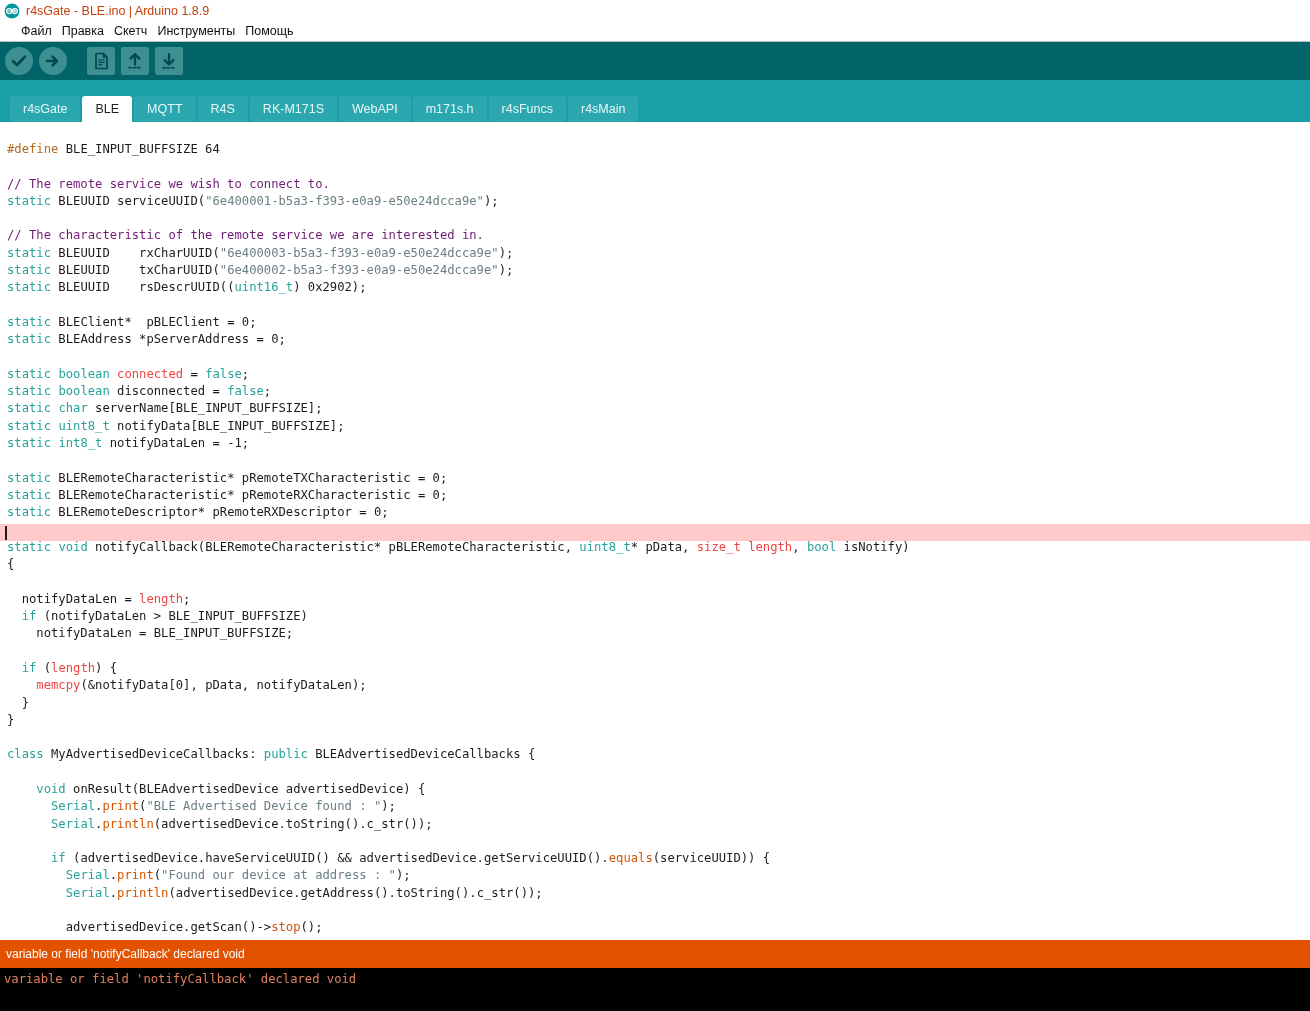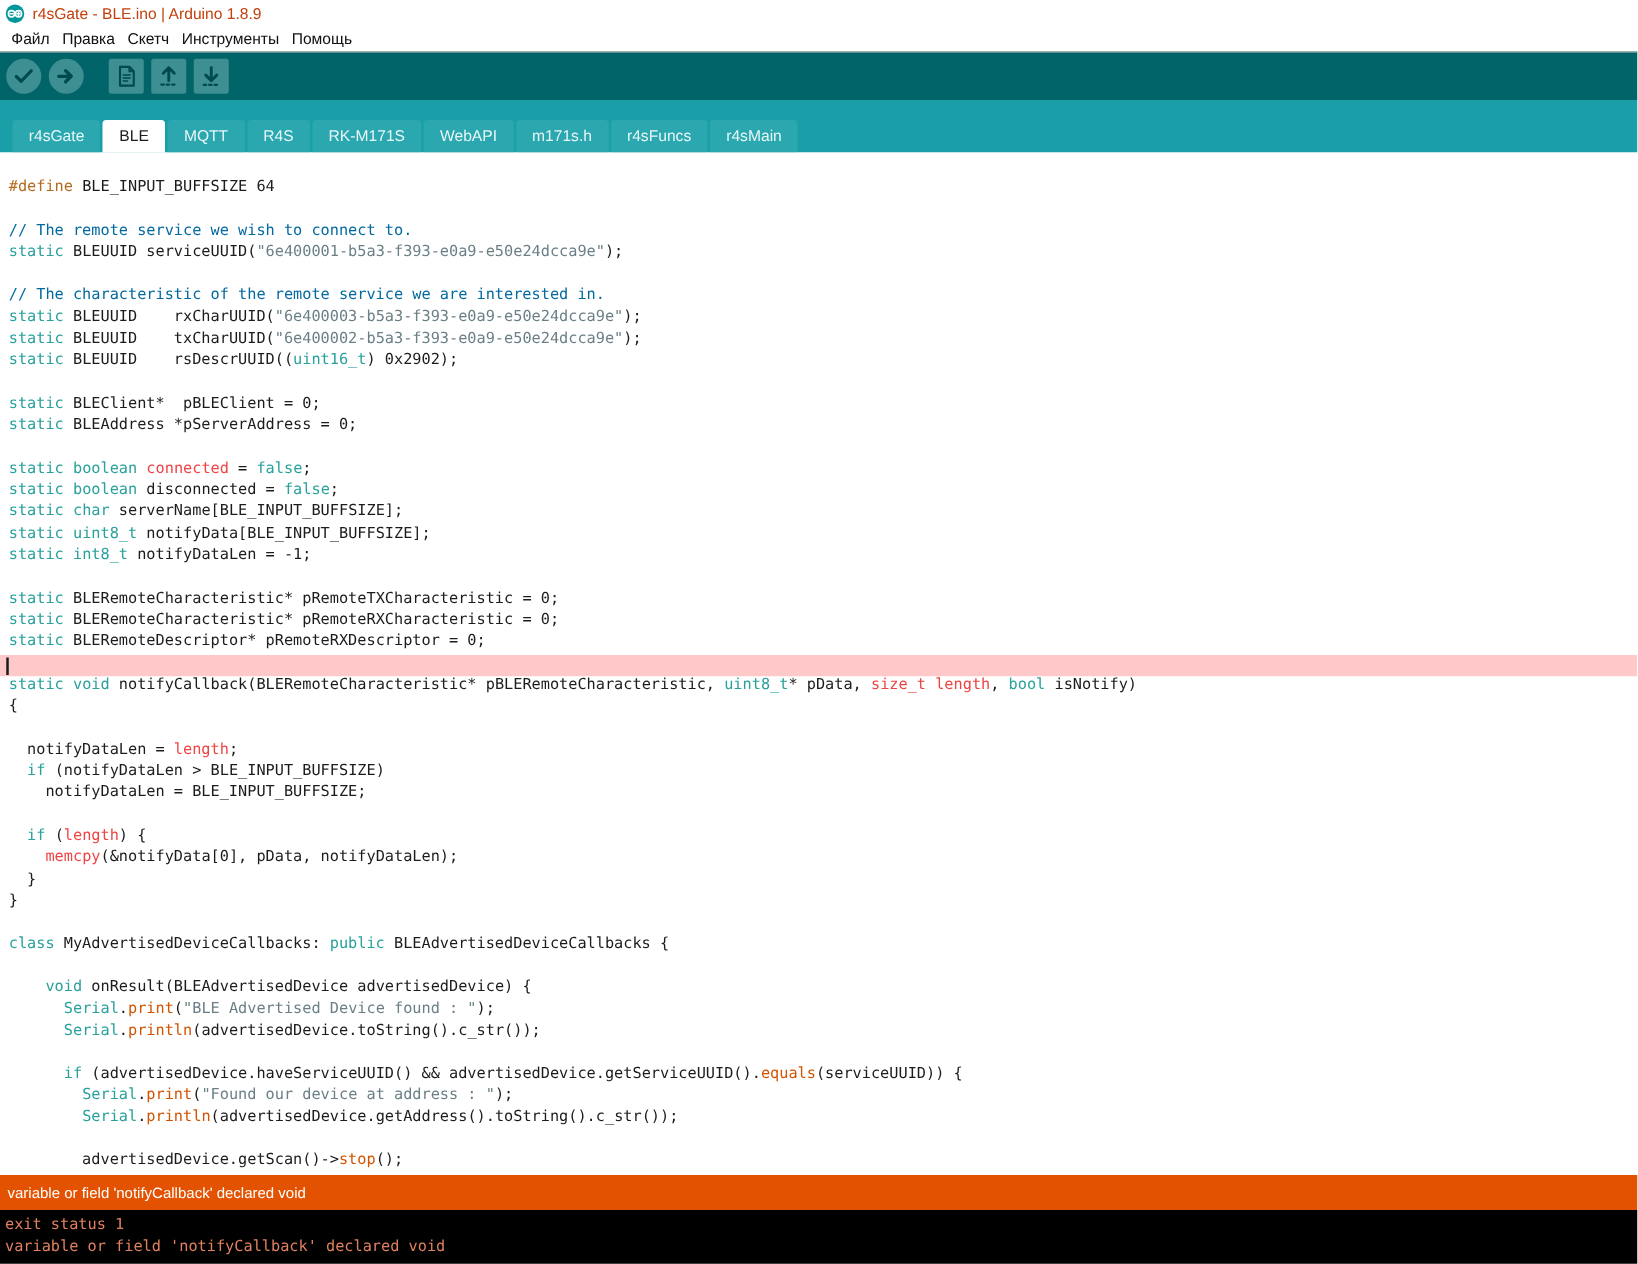--- a/index.html
+++ b/index.html
@@ -27,21 +27,21 @@
     white-space: nowrap;
     line-height: 22px;
   }
 
   
   #menubar {
     height: 19px;
     background: #ffffff;
     display: flex;
     align-items: center;
-    padding-left: 4px;
+    padding-left: 16px;
   }
   .menu-item {
     font-size: 12.5px;
     color: #101010;
     padding: 0 5px;
     line-height: 19px;
     white-space: nowrap;
     cursor: default;
   }
 
@@ -117,21 +117,21 @@
     padding-left: 7px;
     position: relative;
     z-index: 2;
   }
   #code .ln { display: block; height: 17.3px; }
 
   
   .k   { color: #29a19c; text-align: right; }            
   .kw  { color: #ef4444; }            
   .pre { color: #b36a1f; }            
-  .cm  { color: #0369a1; }            
+  .cm  { color: #701a75; }            
   .st  { color: #6a7f86; }            
   .fn  { color: #d35400; }            
   .pl  { color: #1c1c1c; }            
 
   
   #error-line-band {
     position: absolute;
     left: 0;
     width: 1310px;
     height: 17.3px;
@@ -261,15 +261,14 @@
   <div id="error-line-band" style="top: 401.9px; height: 17.3px; background: rgb(255, 201, 201);"></div>
   <div id="caret" style="top: 403.9px; left: 5px;"></div>
   <pre id="code"><span class="ln"><span class="pre">#define</span><span class="pl"> BLE_INPUT_BUFFSIZE 64</span></span><span class="ln">&nbsp;</span><span class="ln"><span class="cm">// The remote service we wish to connect to.</span></span><span class="ln"><span class="k">static</span><span class="pl"> BLEUUID serviceUUID(</span><span class="st">"6e400001-b5a3-f393-e0a9-e50e24dcca9e"</span><span class="pl">);</span></span><span class="ln">&nbsp;</span><span class="ln"><span class="cm">// The characteristic of the remote service we are interested in.</span></span><span class="ln"><span class="k">static</span><span class="pl"> BLEUUID    rxCharUUID(</span><span class="st">"6e400003-b5a3-f393-e0a9-e50e24dcca9e"</span><span class="pl">);</span></span><span class="ln"><span class="k">static</span><span class="pl"> BLEUUID    txCharUUID(</span><span class="st">"6e400002-b5a3-f393-e0a9-e50e24dcca9e"</span><span class="pl">);</span></span><span class="ln"><span class="k">static</span><span class="pl"> BLEUUID    rsDescrUUID((</span><span class="k">uint16_t</span><span class="pl">) 0x2902);</span></span><span class="ln">&nbsp;</span><span class="ln"><span class="k">static</span><span class="pl"> BLEClient*  pBLEClient = 0;</span></span><span class="ln"><span class="k">static</span><span class="pl"> BLEAddress *pServerAddress = 0;</span></span><span class="ln">&nbsp;</span><span class="ln"><span class="k">static</span><span class="pl"> </span><span class="k">boolean</span><span class="pl"> </span><span class="kw">connected</span><span class="pl"> = </span><span class="k">false</span><span class="pl">;</span></span><span class="ln"><span class="k">static</span><span class="pl"> </span><span class="k">boolean</span><span class="pl"> disconnected = </span><span class="k">false</span><span class="pl">;</span></span><span class="ln"><span class="k">static</span><span class="pl"> </span><span class="k">char</span><span class="pl"> serverName[BLE_INPUT_BUFFSIZE];</span></span><span class="ln"><span class="k">static</span><span class="pl"> </span><span class="k">uint8_t</span><span class="pl"> notifyData[BLE_INPUT_BUFFSIZE];</span></span><span class="ln"><span class="k">static</span><span class="pl"> </span><span class="k">int8_t</span><span class="pl"> notifyDataLen = -1;</span></span><span class="ln">&nbsp;</span><span class="ln"><span class="k">static</span><span class="pl"> BLERemoteCharacteristic* pRemoteTXCharacteristic = 0;</span></span><span class="ln"><span class="k">static</span><span class="pl"> BLERemoteCharacteristic* pRemoteRXCharacteristic = 0;</span></span><span class="ln"><span class="k">static</span><span class="pl"> BLERemoteDescriptor* pRemoteRXDescriptor = 0;</span></span><span class="ln">&nbsp;</span><span class="ln"><span class="k">static</span><span class="pl"> </span><span class="k">void</span><span class="pl"> notifyCallback(BLERemoteCharacteristic* pBLERemoteCharacteristic, </span><span class="k">uint8_t</span><span class="pl">* pData, </span><span class="kw">size_t</span><span class="pl"> </span><span class="kw">length</span><span class="pl">, </span><span class="k">bool</span><span class="pl"> isNotify)</span></span><span class="ln"><span class="pl">{</span></span><span class="ln">&nbsp;</span><span class="ln"><span class="pl">  notifyDataLen = </span><span class="kw">length</span><span class="pl">;</span></span><span class="ln"><span class="pl">  </span><span class="k">if</span><span class="pl"> (notifyDataLen &gt; BLE_INPUT_BUFFSIZE)</span></span><span class="ln"><span class="pl">    notifyDataLen = BLE_INPUT_BUFFSIZE;</span></span><span class="ln">&nbsp;</span><span class="ln"><span class="pl">  </span><span class="k">if</span><span class="pl"> (</span><span class="kw">length</span><span class="pl">) {</span></span><span class="ln"><span class="pl">    </span><span class="kw">memcpy</span><span class="pl">(&amp;notifyData[0], pData, notifyDataLen);</span></span><span class="ln"><span class="pl">  }</span></span><span class="ln"><span class="pl">}</span></span><span class="ln">&nbsp;</span><span class="ln"><span class="k">class</span><span class="pl"> MyAdvertisedDeviceCallbacks: </span><span class="k">public</span><span class="pl"> BLEAdvertisedDeviceCallbacks {</span></span><span class="ln">&nbsp;</span><span class="ln"><span class="pl">    </span><span class="k">void</span><span class="pl"> onResult(BLEAdvertisedDevice advertisedDevice) {</span></span><span class="ln"><span class="pl">      </span><span class="k">Serial</span><span class="pl">.</span><span class="fn">print</span><span class="pl">(</span><span class="st">"BLE Advertised Device found : "</span><span class="pl">);</span></span><span class="ln"><span class="pl">      </span><span class="k">Serial</span><span class="pl">.</span><span class="fn">println</span><span class="pl">(advertisedDevice.toString().c_str());</span></span><span class="ln">&nbsp;</span><span class="ln"><span class="pl">      </span><span class="k">if</span><span class="pl"> (advertisedDevice.haveServiceUUID() &amp;&amp; advertisedDevice.getServiceUUID().</span><span class="fn">equals</span><span class="pl">(serviceUUID)) {</span></span><span class="ln"><span class="pl">        </span><span class="k">Serial</span><span class="pl">.</span><span class="fn">print</span><span class="pl">(</span><span class="st">"Found our device at address : "</span><span class="pl">);</span></span><span class="ln"><span class="pl">        </span><span class="k">Serial</span><span class="pl">.</span><span class="fn">println</span><span class="pl">(advertisedDevice.getAddress().toString().c_str());</span></span><span class="ln">&nbsp;</span><span class="ln"><span class="pl">        advertisedDevice.getScan()-&gt;</span><span class="fn">stop</span><span class="pl">();</span></span></pre>
 </div>
 
 <div id="statusbar">
   <span>variable or field 'notifyCallback' declared void</span>
 </div>
 
 <div id="console">
-  <div class="cline">exit status 1</div>
   <div class="cline">variable or field 'notifyCallback' declared void</div>
 </div>
 
 </body></html>

